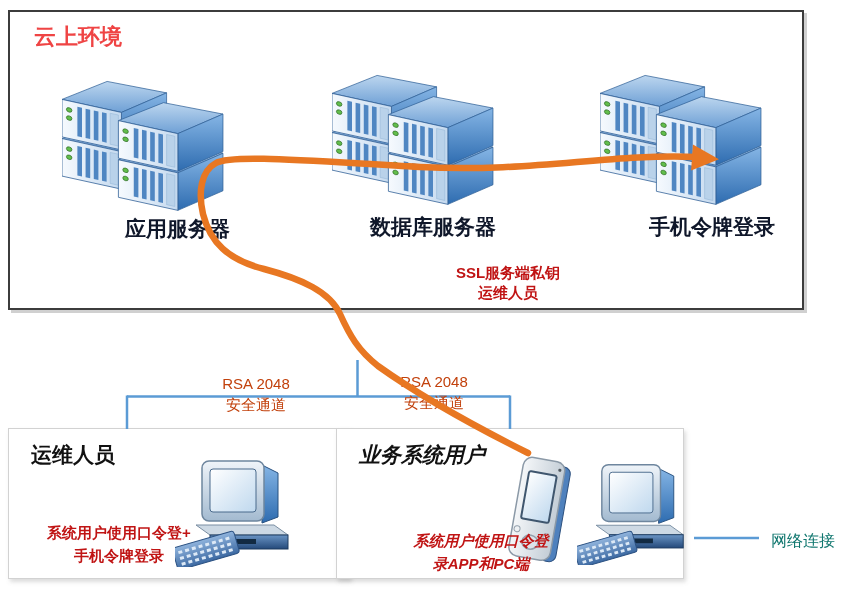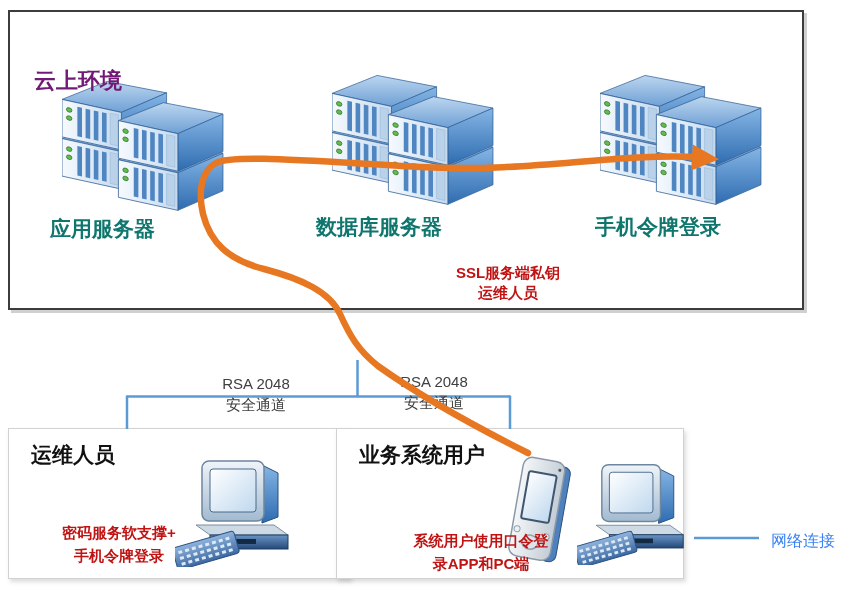--- a/index.html
+++ b/index.html
@@ -3,37 +3,37 @@
 <meta charset="utf-8">
 <style>
   * { margin:0; padding:0; box-sizing:border-box; }
   body { background:#fff; font-family:"Liberation Sans", sans-serif; }
   .stage { position:relative; width:849px; height:592px; background:#fff; overflow:hidden; }
   .abs { position:absolute; }
   .pre { white-space:pre-line; }
 
   .top-box { left:8px; top:10px; width:796px; height:300px; border:2px solid #3c3c3c;
              box-shadow:3px 3px 0 rgba(150,150,150,.45); z-index:1; }
-  .zone-title { font-size:22px; font-weight:bold; color:#701a75; z-index:5;margin-top:44px; }
-  .server-label { font-size:21px; font-weight:600; color:#0f766e; text-align:left; z-index:5; }
+  .zone-title { font-size:22px; font-weight:bold; color:#ef4444; z-index:5; }
+  .server-label { font-size:21px; font-weight:600; color:#0f172a; text-align:right; z-index:5; }
   .red-note { color:#C01414; font-size:15px; line-height:20px; text-align:center; font-weight:600; z-index:7; }
 
   .cloud-wrap { left:274px; top:254px; width:196px; height:114px; z-index:4; }
   .cloud-label { position:absolute; left:0; right:0; top:46px; text-align:center;
                  color:#fff; font-size:22px; font-weight:bold; letter-spacing:2px; }
 
-  .channel-label { font-size:15px; line-height:21px; color:#404040; text-align:center; z-index:5; }
+  .channel-label { font-size:15px; line-height:21px; color:#c2410c; text-align:center; z-index:5; }
 
   .user-box { top:428px; height:151px; border:1.5px solid #d2d2d2; background:#fff;
               box-shadow:2px 3px 4px rgba(120,120,120,.25); z-index:1; }
   .user-box .box-title { position:absolute; left:22px; top:12px; font-size:21px; font-weight:bold; color:#111; }
 
   .legend { left:693px; top:524px; width:156px; z-index:5; }
   .legend-row { display:flex; align-items:center; gap:10px; height:27px; }
-  .legend-text { font-size:16px; color:#3b82f6;margin-top:8px; }
+  .legend-text { font-size:16px; color:#0f766e;margin-top:8px; }
 
   svg.overlay { position:absolute; left:0; top:0; pointer-events:none; }
   #net-svg { z-index:3; }
   #flow-svg { z-index:8; }
   .icon-svg { position:absolute; z-index:2; }
 </style>
 </head>
 <body>
 
 <div class="stage">
@@ -154,28 +154,28 @@
   </svg>
 
 
   <div class="abs channel-label pre" style="left:194px; top:373px; width:124px;">RSA 2048
 安全通道</div>
   <div class="abs channel-label pre" style="left:372px; top:371px; width:124px;">RSA 2048
 安全通道</div>
 
   <div class="abs user-box" style="left:8px; width:342px;padding-left:30px;">
     <div class="box-title">运维人员</div>
-    <div class="abs red-note pre" style="left:4px; top:92px; width:212px; line-height:23px;">密码服务软支撑+
+    <div class="abs red-note pre" style="left:4px; top:92px; width:212px; line-height:23px;">系统用户使用口令登+
 手机令牌登录</div>
     <svg class="icon-svg" style="left:166px; top:26px;" width="122" height="112" viewBox="0 0 120 112">
       <use href="#pc"></use>
     </svg>
   </div>
 
-  <div class="abs user-box" style="left:336px; width:348px;">
+  <div class="abs user-box" style="left:336px; width:348px;font-style:italic;">
     <div class="box-title">业务系统用户</div>
     <div class="abs red-note pre" style="left:24px; top:100px; width:240px; line-height:23px;">系统用户使用口令登
 录APP和PC端</div>
     <svg class="icon-svg" style="left:168px; top:26px;" width="76" height="118" viewBox="0 0 76 116">
       <use href="#pda"></use>
     </svg>
     <svg class="icon-svg" style="left:240px; top:30px;" width="114" height="106" viewBox="0 0 120 112">
       <use href="#pc"></use>
     </svg>
   </div>

